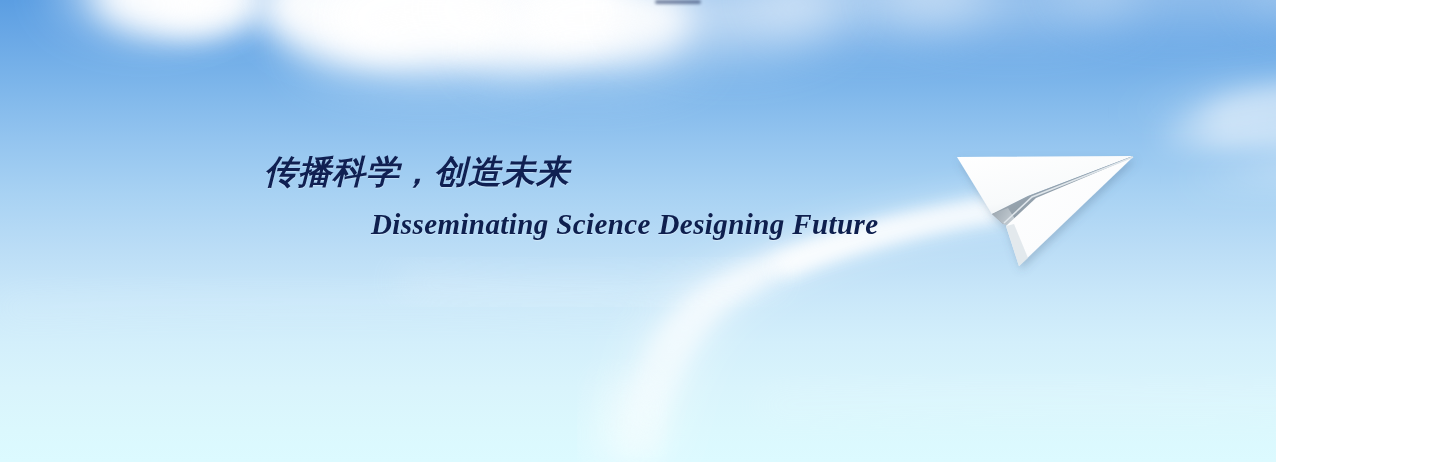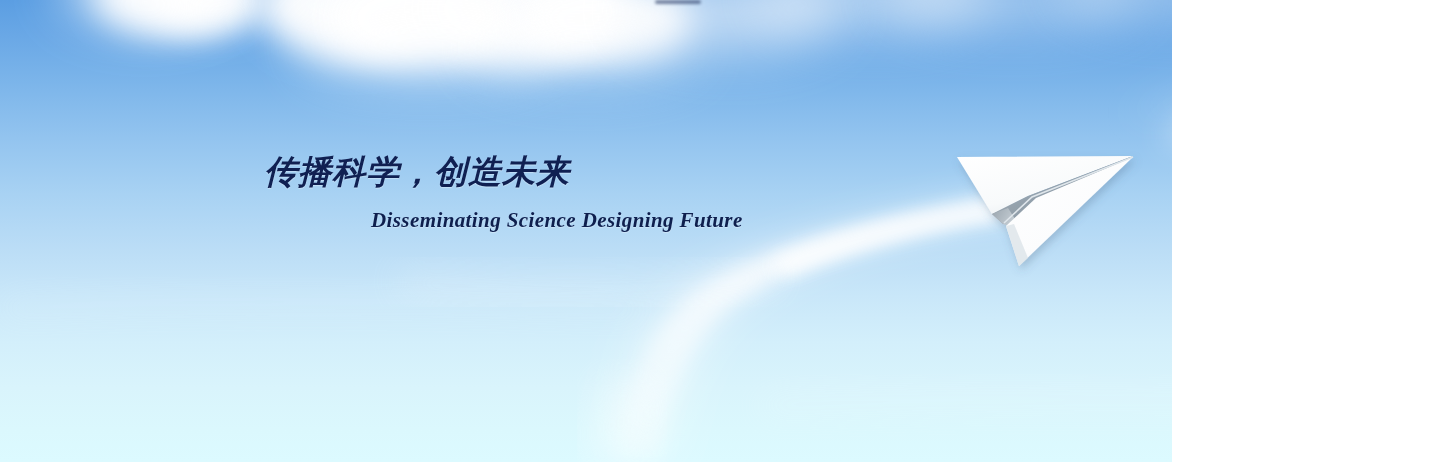--- a/index.html
+++ b/index.html
@@ -2,21 +2,21 @@
 <html><head>
 <meta charset="utf-8">
 <style>
   html, body {
     margin: 0;
     padding: 0;
     background: #ffffff;
   }
   #banner {
     position: relative;
-    width: 1172px;
+    width: 1276px;
     height: 462px;
     overflow: hidden;
     font-family: "Liberation Serif", serif;
     
     background:
       linear-gradient(to bottom,
         #5b9ee2 0%,
         #6aa8e6 8%,
         #7cb5ea 18%,
         #93c4ef 30%,
@@ -53,21 +53,21 @@
     letter-spacing: 1px;
     color: #102052;
     white-space: nowrap;
     text-shadow: 0 1px 1px rgba(255,255,255,0.35);
   }
   #subhead {
     position: absolute;
     left: 371px;
     top: 208px;
     font-family: "Liberation Serif", "DejaVu Serif", serif;
-    font-size: 21px;
+    font-size: 29px;
     font-weight: bold;
     font-style: italic;
     letter-spacing: 0.4px;
     color: #0e1f4e;
     white-space: nowrap;
     text-shadow: 0 1px 1px rgba(255,255,255,0.35);
   }
 
   
   #contrail-layer, #plane-layer, #cloud-layer, #wisp-layer {

